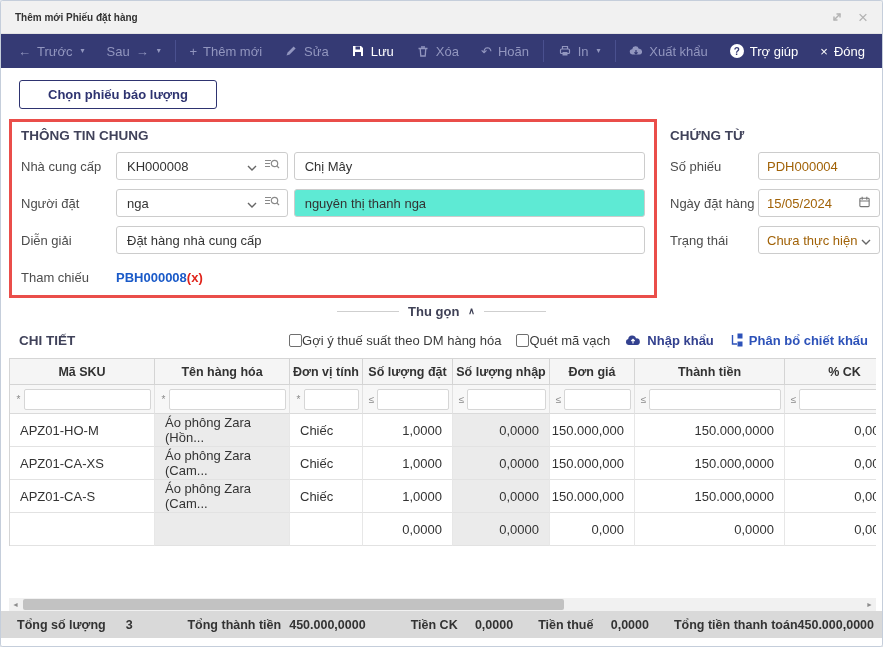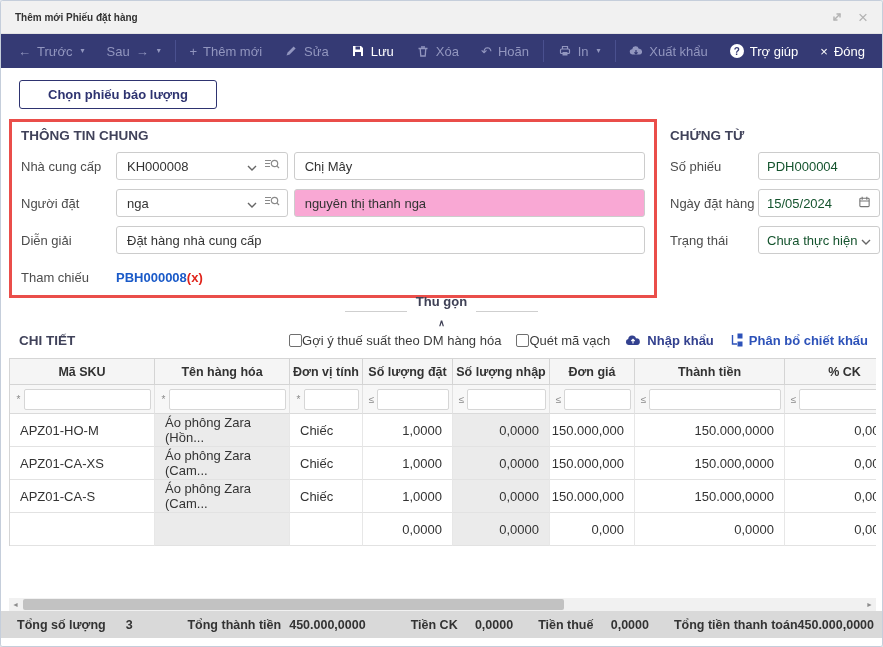--- a/index.html
+++ b/index.html
@@ -40,36 +40,36 @@
   .frow{ display:flex; align-items:center; margin-top:9px; height:28px; }
   .flabel{ width:95px; flex:none; font-size:13px; color:#4c4c4c; }
   .combo{ width:172px; height:28px; border:1px solid #ccc; border-radius:3px; background:#fff;
           display:flex; align-items:center; cursor:pointer; }
   .combo .val{ flex:1; padding-left:10px; font-size:13px; color:#333; }
   .combo .cicons{ display:flex; align-items:center; gap:7px; padding-right:7px; color:#8a8a8a; }
   .field{ height:28px; border:1px solid #ccc; border-radius:3px; background:#fff; padding:0 10px;
           display:flex; align-items:center; font-size:13px; color:#333; }
   .field.w2{ width:352px; margin-left:6px; }
   .field.wide{ width:530px; }
-  .field.readonly{ background:#f9a8d4; }
+  .field.readonly{ background:#5eead4; }
   .refrow{ margin-top:13px; height:18px; display:flex; align-items:flex-end; }
   .link{ color:#1a5ac8; font-size:13px; font-weight:600; cursor:pointer; }
   .remove{ color:#e0241b; font-size:13px; font-weight:600; cursor:pointer; }
 
   .doc-panel{ flex:1; padding:9px 8px 0 13px; }
   .drow{ display:flex; align-items:center; margin-top:9px; height:28px; }
   .dlabel{ width:88px; flex:none; font-size:13px; color:#4c4c4c; }
   .dfield{ width:122px; height:28px; border:1px solid #ccc; border-radius:3px; background:#fff;
            display:flex; align-items:center; justify-content:space-between; padding:0 8px;
-           font-size:13px; color:#14532d; }
+           font-size:13px; color:#a16207; }
 
   .collapse-row{ margin-top:3px; height:20px; display:flex; align-items:center; justify-content:center; gap:9px; }
   .hline{ width:62px; height:1px; background:#cfcfcf; }
   .collapse-btn{ display:flex; align-items:center; gap:9px; font-size:13px; font-weight:bold;
-                 color:#3f4156; cursor:pointer;flex-direction:column; }
+                 color:#3f4156; cursor:pointer; }
   .collapse-btn .up{ font-size:9px; }
 
   .detail-head{ margin:8px 14px 0 18px; height:22px; display:flex; align-items:center; }
   .detail-opts{ margin-left:auto; display:flex; align-items:center; gap:15px; font-size:13px; color:#3c3c3c; }
   .chk-item{ display:flex; align-items:center; gap:0; cursor:pointer; }
   .chkbox{ width:13px; height:13px; border:1.5px solid #6f6f6f; border-radius:2px; background:#fff; }
   .link-item{ display:flex; align-items:center; gap:6px; font-size:13px; font-weight:bold; cursor:pointer; }
   .link-item.import{ color:#33418f; }
   .link-item.alloc{ color:#2d52b9; }
   .link-item svg{ display:block; }

